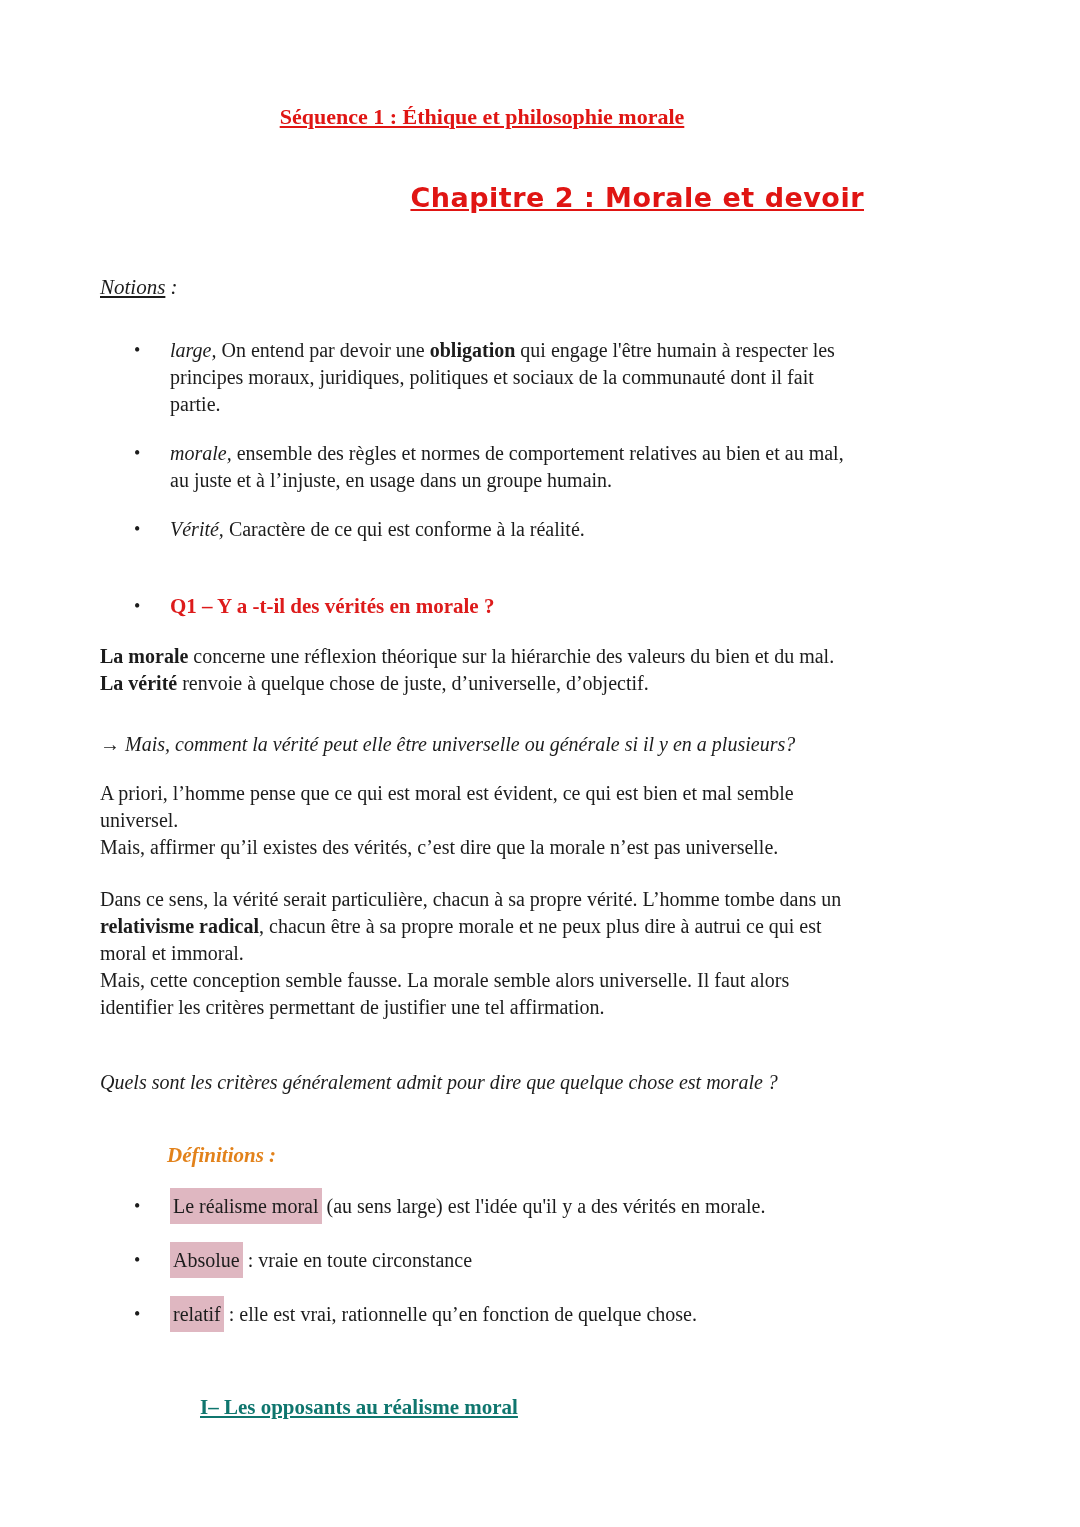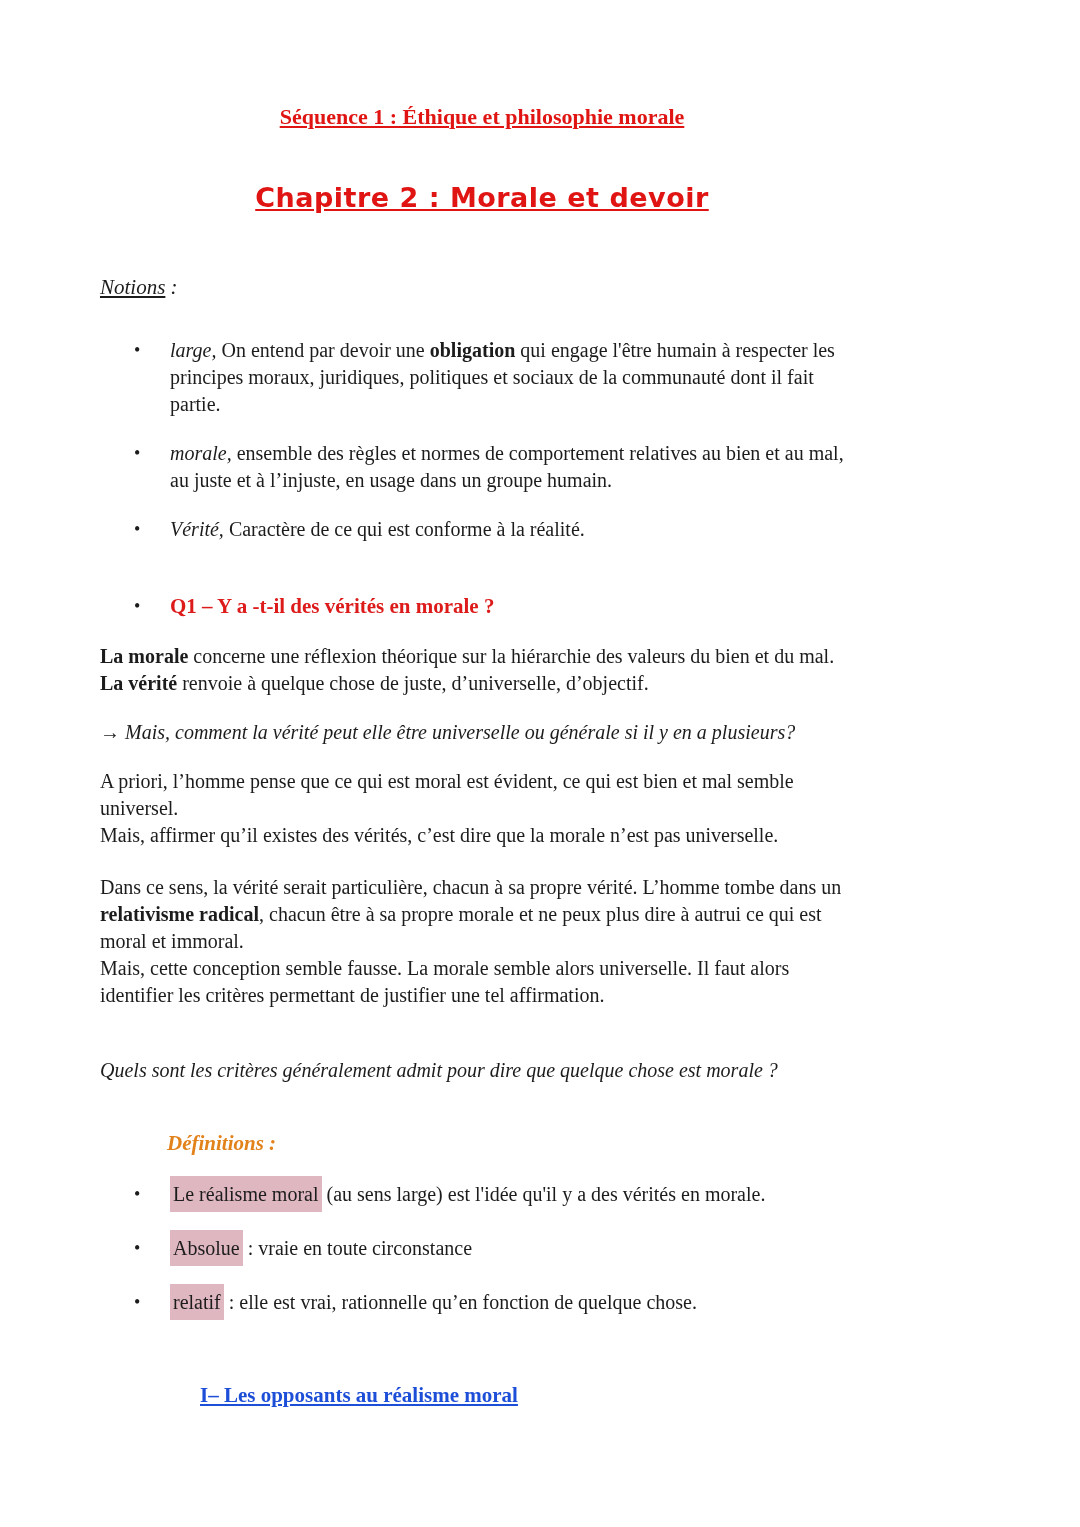--- a/index.html
+++ b/index.html
@@ -22,21 +22,21 @@
     margin: 0;
     text-align: center;
     font-size: 22px;
     font-weight: bold;
     color: #e01513;
     text-decoration: underline;
     line-height: 26px;
   }
   .chapter-title {
     margin: 52px 0 0 0;
-    text-align: center;
+    text-align: right;
     font-family: "DejaVu Sans", cursive, sans-serif;
     font-size: 27px;
     font-weight: bold;
     letter-spacing: 0.5px;
     color: #e01513;
     text-decoration: underline;
     line-height: 32px;
   }
   .notions-heading {
     margin: 60px 0 0 0;
@@ -61,21 +61,21 @@
   .notion-list .bullet-row { margin-top: 22px; }
   .notion-list .bullet-row:first-child { margin-top: 36px; }
   .q1-row { margin-top: 50px; }
   .q1-row .bullet-text {
     color: #dd1b1b;
     font-weight: bold;
     font-size: 21px;
   }
   .para { margin: 0; }
   .para-morale { margin-top: 23px; }
-  .para-arrow { margin-top: 22px; }
+  .para-arrow { margin-top: 34px; }
   .para-arrow .it { font-style: italic; }
   .para-apriori { margin-top: 22px; }
   .para-sens { margin-top: 25px; }
   .para-question {
     margin-top: 48px;
     font-style: italic;
   }
   .definitions-heading {
     margin: 46px 0 0 67px;
     color: #e2821b;
@@ -84,21 +84,21 @@
     font-size: 21px;
   }
   .def-list .bullet-row { margin-top: 27px; }
   .def-list .bullet-row:first-child { margin-top: 24px; }
   .hl {
     background: #dfb7c1;
     padding: 7px 3px;
   }
   .section-title {
     margin: 66px 0 0 100px;
-    color: #1d4ed8;
+    color: #0f766e;
     font-weight: bold;
     font-size: 21px;
     text-decoration: underline;
   }
   b { font-weight: bold; }
   i { font-style: italic; }
 </style>
 </head>
 <body>
 

